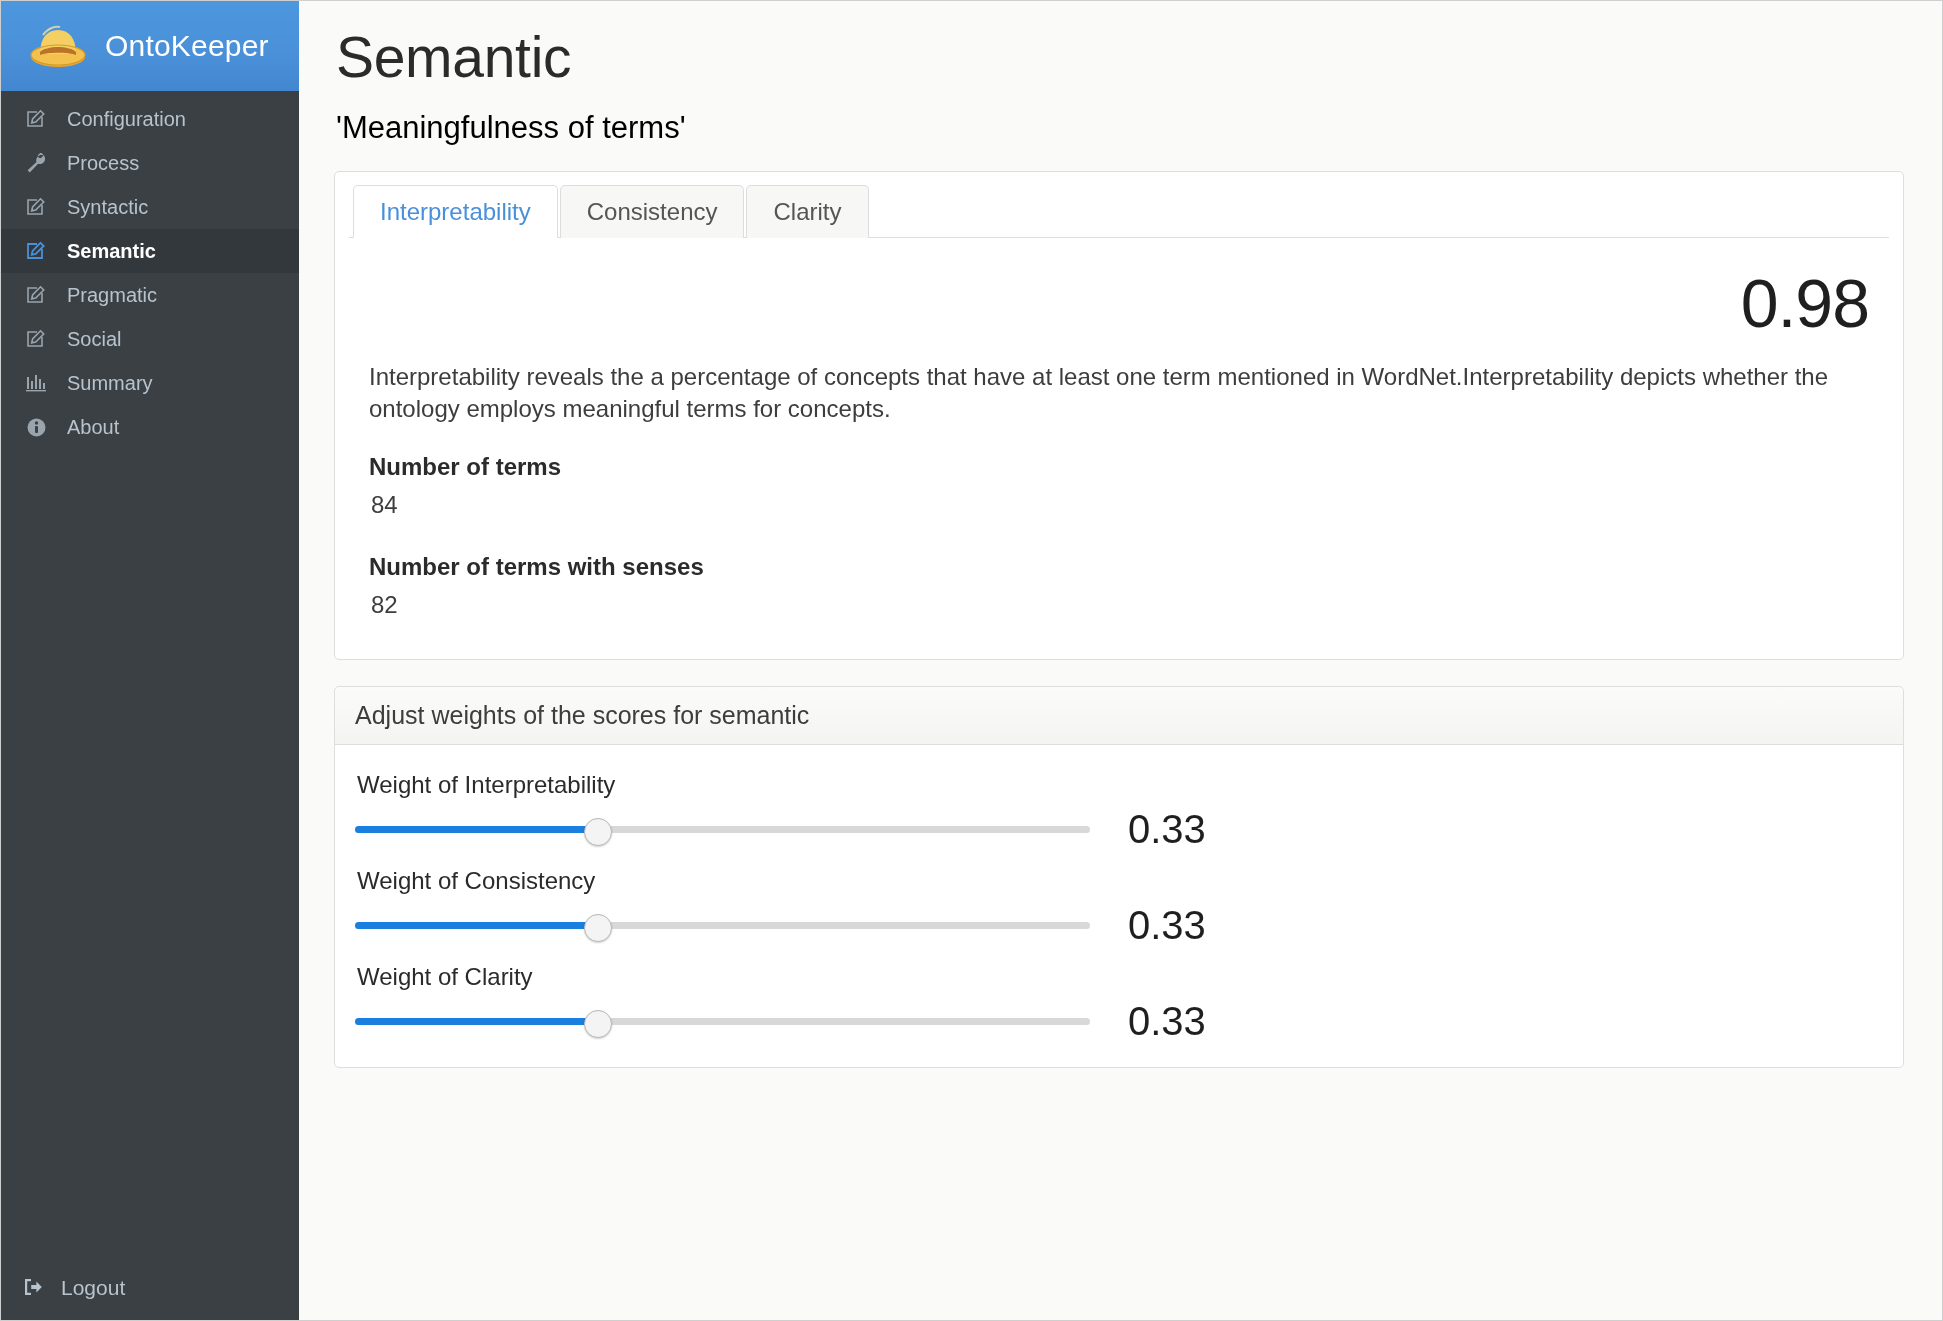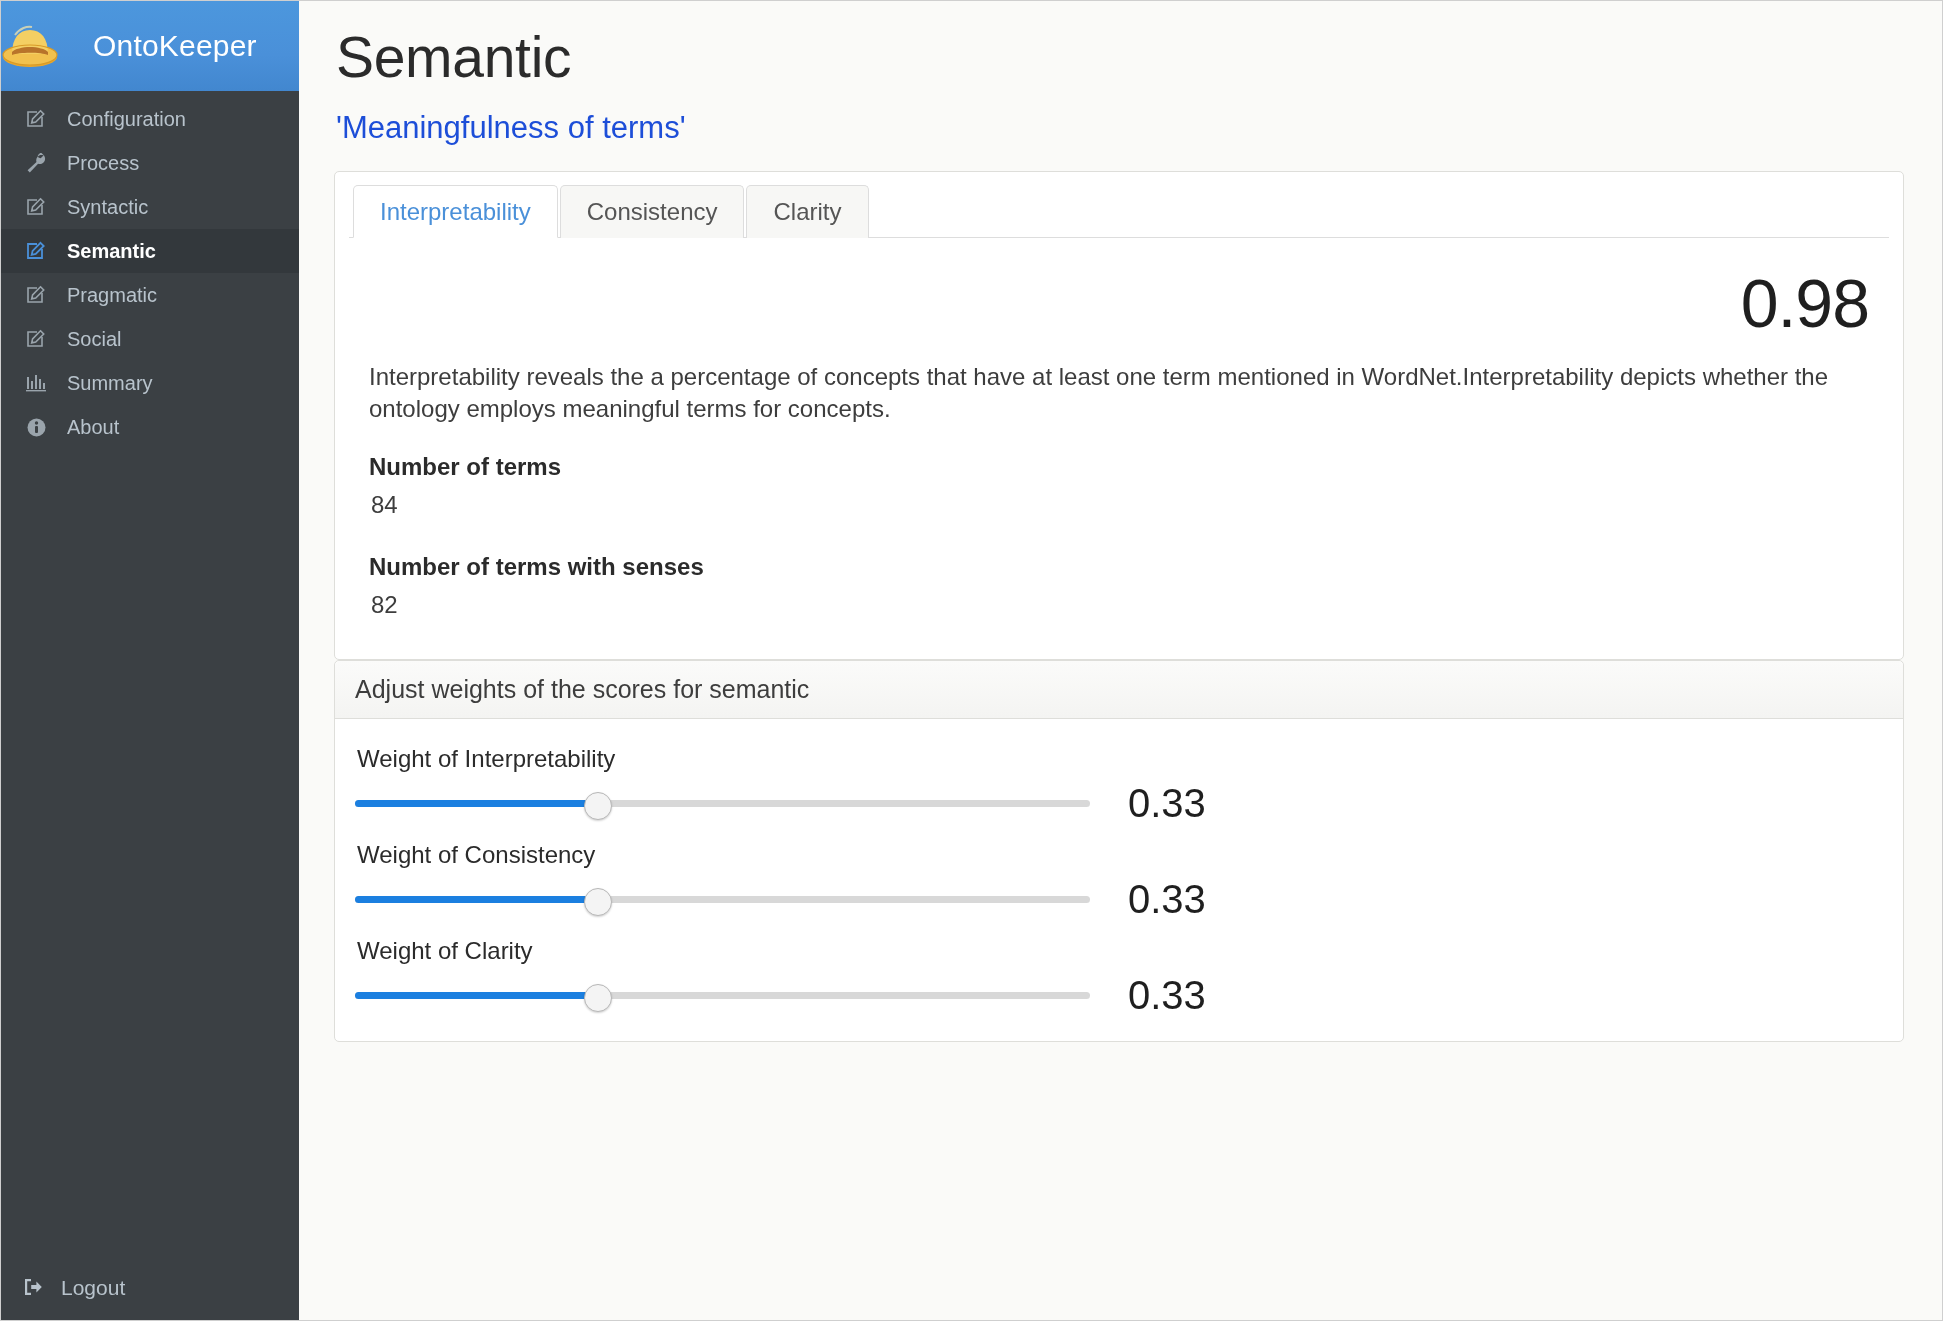--- a/index.html
+++ b/index.html
@@ -25,21 +25,22 @@
     background: #3b4044;
     display: flex;
     flex-direction: column;
     position: relative;
   }
   .brand {
     height: 90px;
     background: linear-gradient(180deg,#4c97dd 0%,#4a90d9 60%,#4287cf 100%);
     display: flex;
     align-items: center;
-    gap: 34px;
+    padding-left: 28px;
+    gap: 18px;
   }
   .brand-logo {
     width: 58px; height: 48px;
     position: relative;
     flex: none;
   }
   .brand-title {
     color: #ffffff;
     font-size: 30px;
     letter-spacing: .2px;
@@ -98,21 +99,21 @@
     font-size: 57px;
     font-weight: 400;
     color: #2b2b2b;
     margin: 6px 0 0 2px;
     line-height: 1.15;
     letter-spacing: -0.3px;
   }
   .page-subtitle {
     font-size: 31px;
     font-weight: 400;
-    color: #1d4ed8;
+    color: #000000;
     margin: 20px 0 26px 2px;
     line-height: 1.1;
   }
 
   .panel {
     background: #ffffff;
     border: 1px solid #dededa;
     border-radius: 5px;
   }
 
@@ -172,21 +173,21 @@
     margin: 0 0 10px 0;
   }
   .kv-value {
     font-size: 24px;
     color: #3d3d3d;
     margin: 0 0 34px 2px;
   }
   .kv-value:last-child { margin-bottom: 6px; }
 
   
-  .weights-panel { }
+  .weights-panel { margin-top: 26px; }
   .panel-heading {
     background: linear-gradient(180deg,#fbfbfa 0%,#f4f4f2 100%);
     border-bottom: 1px solid #dededa;
     border-radius: 5px 5px 0 0;
     padding: 14px 20px 14px 20px;
     font-size: 25px;
     color: #3d3d3d;
   }
   .panel-body { padding: 26px 20px 26px 20px; }
 

